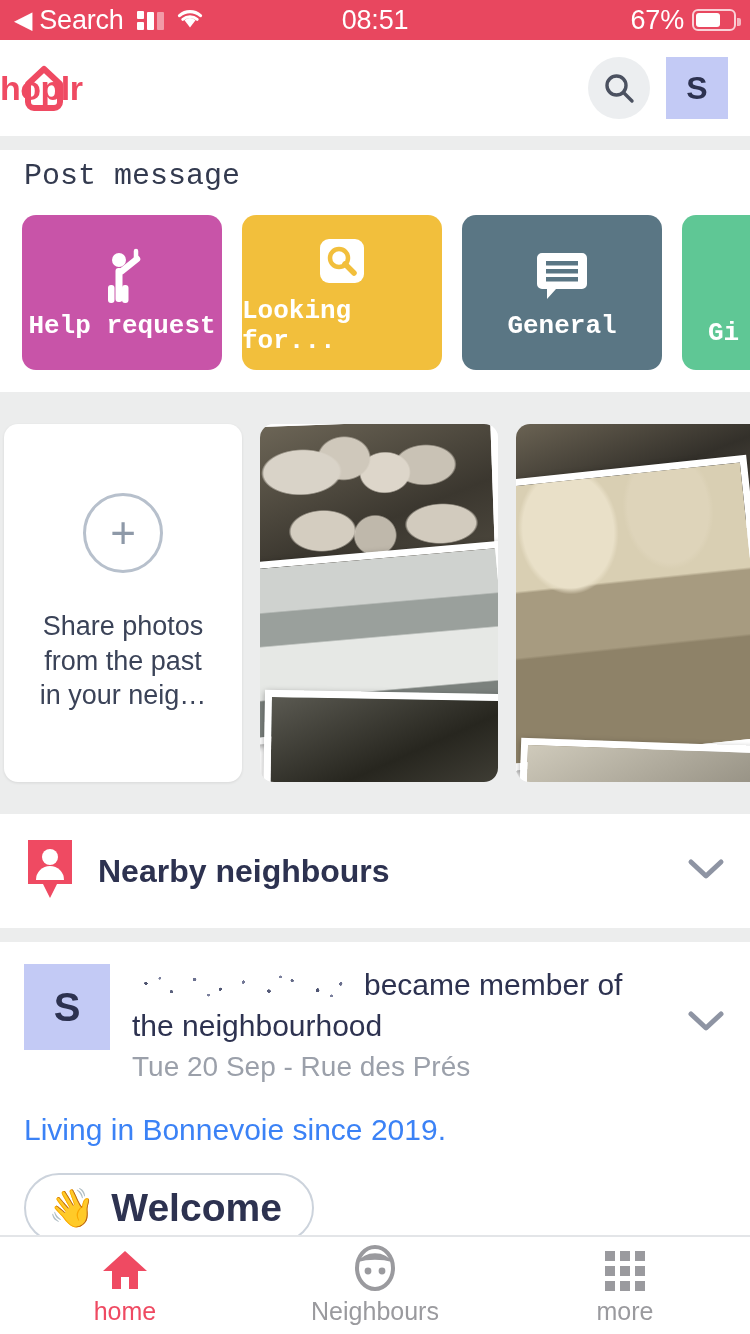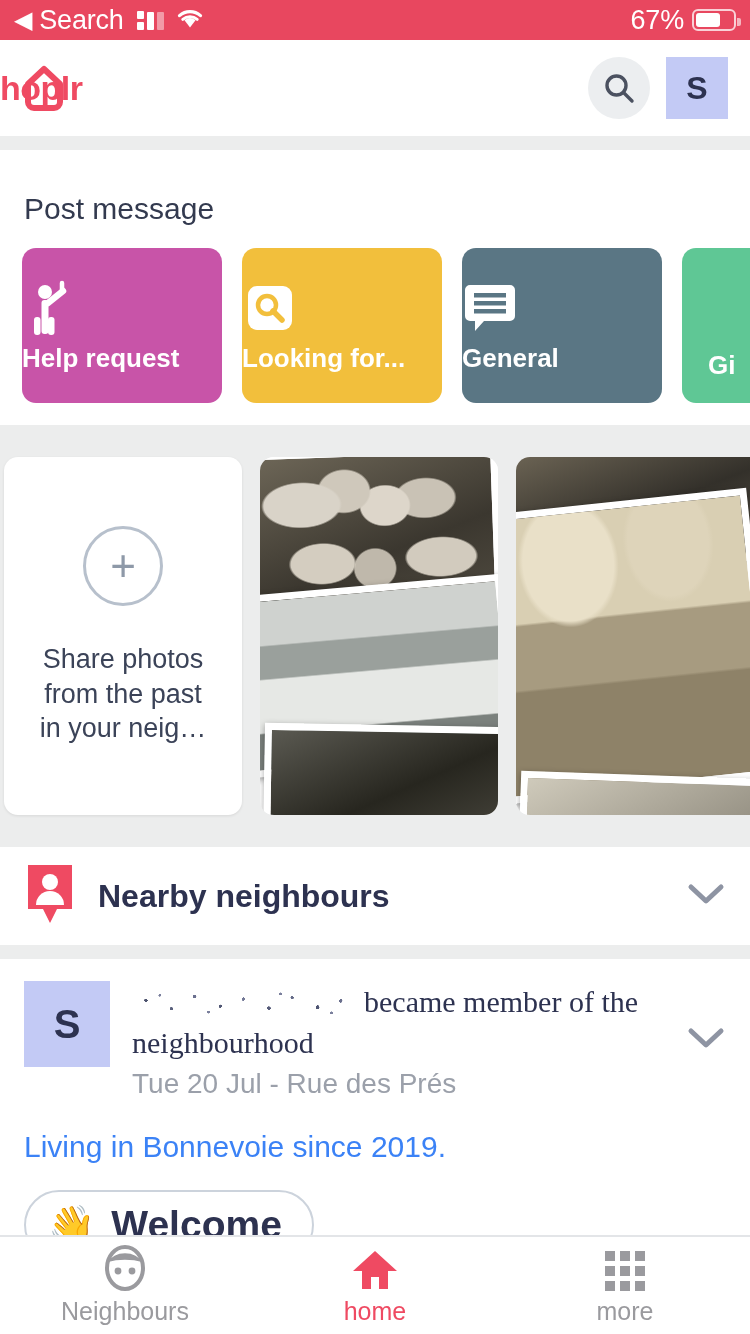--- a/index.html
+++ b/index.html
@@ -55,28 +55,28 @@
   .avatar{
     width:62px; height:62px; background:#c3caf5; color:#2d3250;
     display:flex; align-items:center; justify-content:center;
     font-size:32px; font-weight:bold;
   }
 
   .band{ height:14px; background:#eceded; }
   .panel{ background:#fff; }
 
   
-  .post-section{ padding:42px 0 22px 0; }
+  .post-section{ padding:9px 0 22px 0;font-family:Liberation Mono, monospace; }
   .section-title{
     font-size:30px; color:#333a4f; padding:0 24px 22px 24px; font-weight:normal;
   }
   .cat-row{ display:flex; gap:20px; padding:0 22px; overflow:hidden; }
   .cat-card{
     flex:0 0 200px; height:155px; border-radius:14px;
-    display:flex; flex-direction:column; align-items:flex-start; justify-content:center;
+    display:flex; flex-direction:column; align-items:center; justify-content:center;
     color:#fff; position:relative;
   }
   .cat-card .cat-icon{ height:62px; display:flex; align-items:center; justify-content:center; margin-bottom:4px;}
   .cat-card .cat-label{ font-size:26px; font-weight:bold; }
   .cat-card.clipped{ flex:0 0 200px; align-items:flex-start; padding-left:26px;}
   .cat-card.clipped .cat-label{ white-space:nowrap; }
 
   
   .photo-row{ display:flex; gap:18px; padding:18px 0 18px 0; overflow:hidden; }
   .photo-card{
@@ -95,36 +95,36 @@
     color:#8e99a8; font-size:44px; line-height:1; font-weight:300; margin-bottom:36px;
   }
   .add-text{ text-align:center; font-size:27px; color:#3b4358; line-height:1.28; }
 
   .ph-canvas{ position:absolute; inset:0; overflow:hidden; }
   .snap{ position:absolute; border:7px solid #fff; box-shadow:0 2px 6px rgba(0,0,0,.35); overflow:hidden; }
   .snap .grain{ position:absolute; inset:0; }
 
   
   .nearby{
-    background:#fff; display:flex; align-items:center; padding:16px 24px; gap:22px;
+    background:#fff; display:flex; align-items:center; padding:24px 24px; gap:22px;
   }
   .pin{ width:52px; height:66px; position:relative; }
   .nearby-title{ font-size:32px; font-weight:bold; color:#2d3250; }
   .chev{ margin-left:auto; }
 
   
   .post{ background:#fff; padding:22px 24px 26px 24px; }
   .post-head{ display:flex; gap:22px; align-items:flex-start; }
   .post-avatar{
     width:86px; height:86px; background:#c3caf5; color:#2d3250; flex:0 0 86px;
     display:flex; align-items:center; justify-content:center;
     font-size:40px; font-weight:bold;
   }
   .post-meta{ flex:1; min-width:0; }
-  .post-line{ font-size:30px; color:#2d3250; line-height:1.38;font-family:Liberation Serif, serif; }
+  .post-line{ font-size:30px; color:#2d3250; line-height:1.38; }
   .redacted{
     display:inline-block; vertical-align:-4px; width:232px; height:26px;
     background-image:
       radial-gradient(circle at 6% 40%, #3b4260 1.6px, transparent 1.8px),
       radial-gradient(circle at 17% 72%, #4a5070 1.5px, transparent 1.7px),
       radial-gradient(circle at 27% 25%, #5b6183 1.7px, transparent 1.9px),
       radial-gradient(circle at 38% 62%, #3f4566 1.5px, transparent 1.7px),
       radial-gradient(circle at 48% 35%, #646a8b 1.6px, transparent 1.8px),
       radial-gradient(circle at 59% 70%, #454b6c 1.7px, transparent 1.9px),
       radial-gradient(circle at 69% 30%, #555b7c 1.5px, transparent 1.7px),
@@ -178,20 +178,21 @@
           <i class="b4"></i>
       </span>
       <span class="sb-wifi">
         <svg width="30" height="22" viewBox="0 0 30 22">
             <path d="M15 20.5 L9.5 13.2 a9 9 0 0 1 11 0 Z" fill="#fff"></path>
             <path d="M4.5 8.6 a16 16 0 0 1 21 0" stroke="#fff" stroke-width="3.2" fill="none" stroke-linecap="round"></path>
             <path d="M7.8 12.4 a11.5 11.5 0 0 1 14.4 0" stroke="#fff" stroke-width="3" fill="none" stroke-linecap="round"></path>
           </svg>
       </span>
     </div>
+    <div class="sb-center">08:51</div>
     <div class="sb-right">
       <span>67%</span>
       <span class="battery">
           <i></i>
         </span>
     </div>
   </div>
 
   <div class="header">
     <span class="logo-home">
@@ -335,59 +336,59 @@
 
   <div class="band"></div>
 
   <div class="post">
     <div class="post-head">
       <span class="post-avatar">S</span>
       <div class="post-meta">
         <div class="post-line">
           <span class="redacted"></span><span>became member of the neighbourhood</span>
         </div>
-        <div class="post-sub">Tue 20 Jul - Rue des Prés</div>
+        <div class="post-sub">Tue 20 Sep - Rue des Prés</div>
       </div>
       <span class="post-chev">
         <svg width="40" height="26" viewBox="0 0 40 26">
             <path d="M5 6 L20 20 L35 6" fill="none" stroke="#8e94a3" stroke-width="5" stroke-linecap="round" stroke-linejoin="round"></path>
           </svg>
       </span>
     </div>
     <div class="post-body">Living in Bonnevoie since 2019.</div>
     <div class="welcome-btn">
       <span class="welcome-emoji">👋</span>
       <span class="welcome-label">Welcome</span>
     </div>
   </div>
   <div class="post-divider"></div>
 
   <div class="tabbar">
+
+    <div class="tab active">
+      <span class="tab-ico">
+        <svg width="48" height="42" viewBox="0 0 48 42">
+            <path d="M24 2 L46 22 h-9 v18 h-9 V28 h-8 v12 h-9 V22 H2 Z" fill="#ef4a62"></path>
+          </svg>
+      </span>
+      <span class="tab-label">home</span>
+    </div>
 
     <div class="tab">
       <span class="tab-ico">
         <svg width="44" height="46" viewBox="0 0 44 46">
           <ellipse cx="22" cy="23" rx="18" ry="21" fill="none" stroke="#9a9a9e" stroke-width="4"></ellipse>
           <path d="M5 17 a18 13 0 0 1 34 0 a26 9 0 0 0 -34 0 Z" fill="#9a9a9e"></path>
           <circle cx="15" cy="26" r="3.4" fill="#9a9a9e"></circle>
             <circle cx="29" cy="26" r="3.4" fill="#9a9a9e"></circle>
         </svg>
       </span>
       <span class="tab-label">Neighbours</span>
     </div>
 
-    <div class="tab active">
-      <span class="tab-ico">
-        <svg width="48" height="42" viewBox="0 0 48 42">
-            <path d="M24 2 L46 22 h-9 v18 h-9 V28 h-8 v12 h-9 V22 H2 Z" fill="#ef4a62"></path>
-          </svg>
-      </span>
-      <span class="tab-label">home</span>
-    </div>
-
 
 
     <div class="tab">
       <span class="tab-ico">
         <span class="dots3">
             <i></i>
             <i></i>
             <i></i>
             <i></i>
             <i></i>

